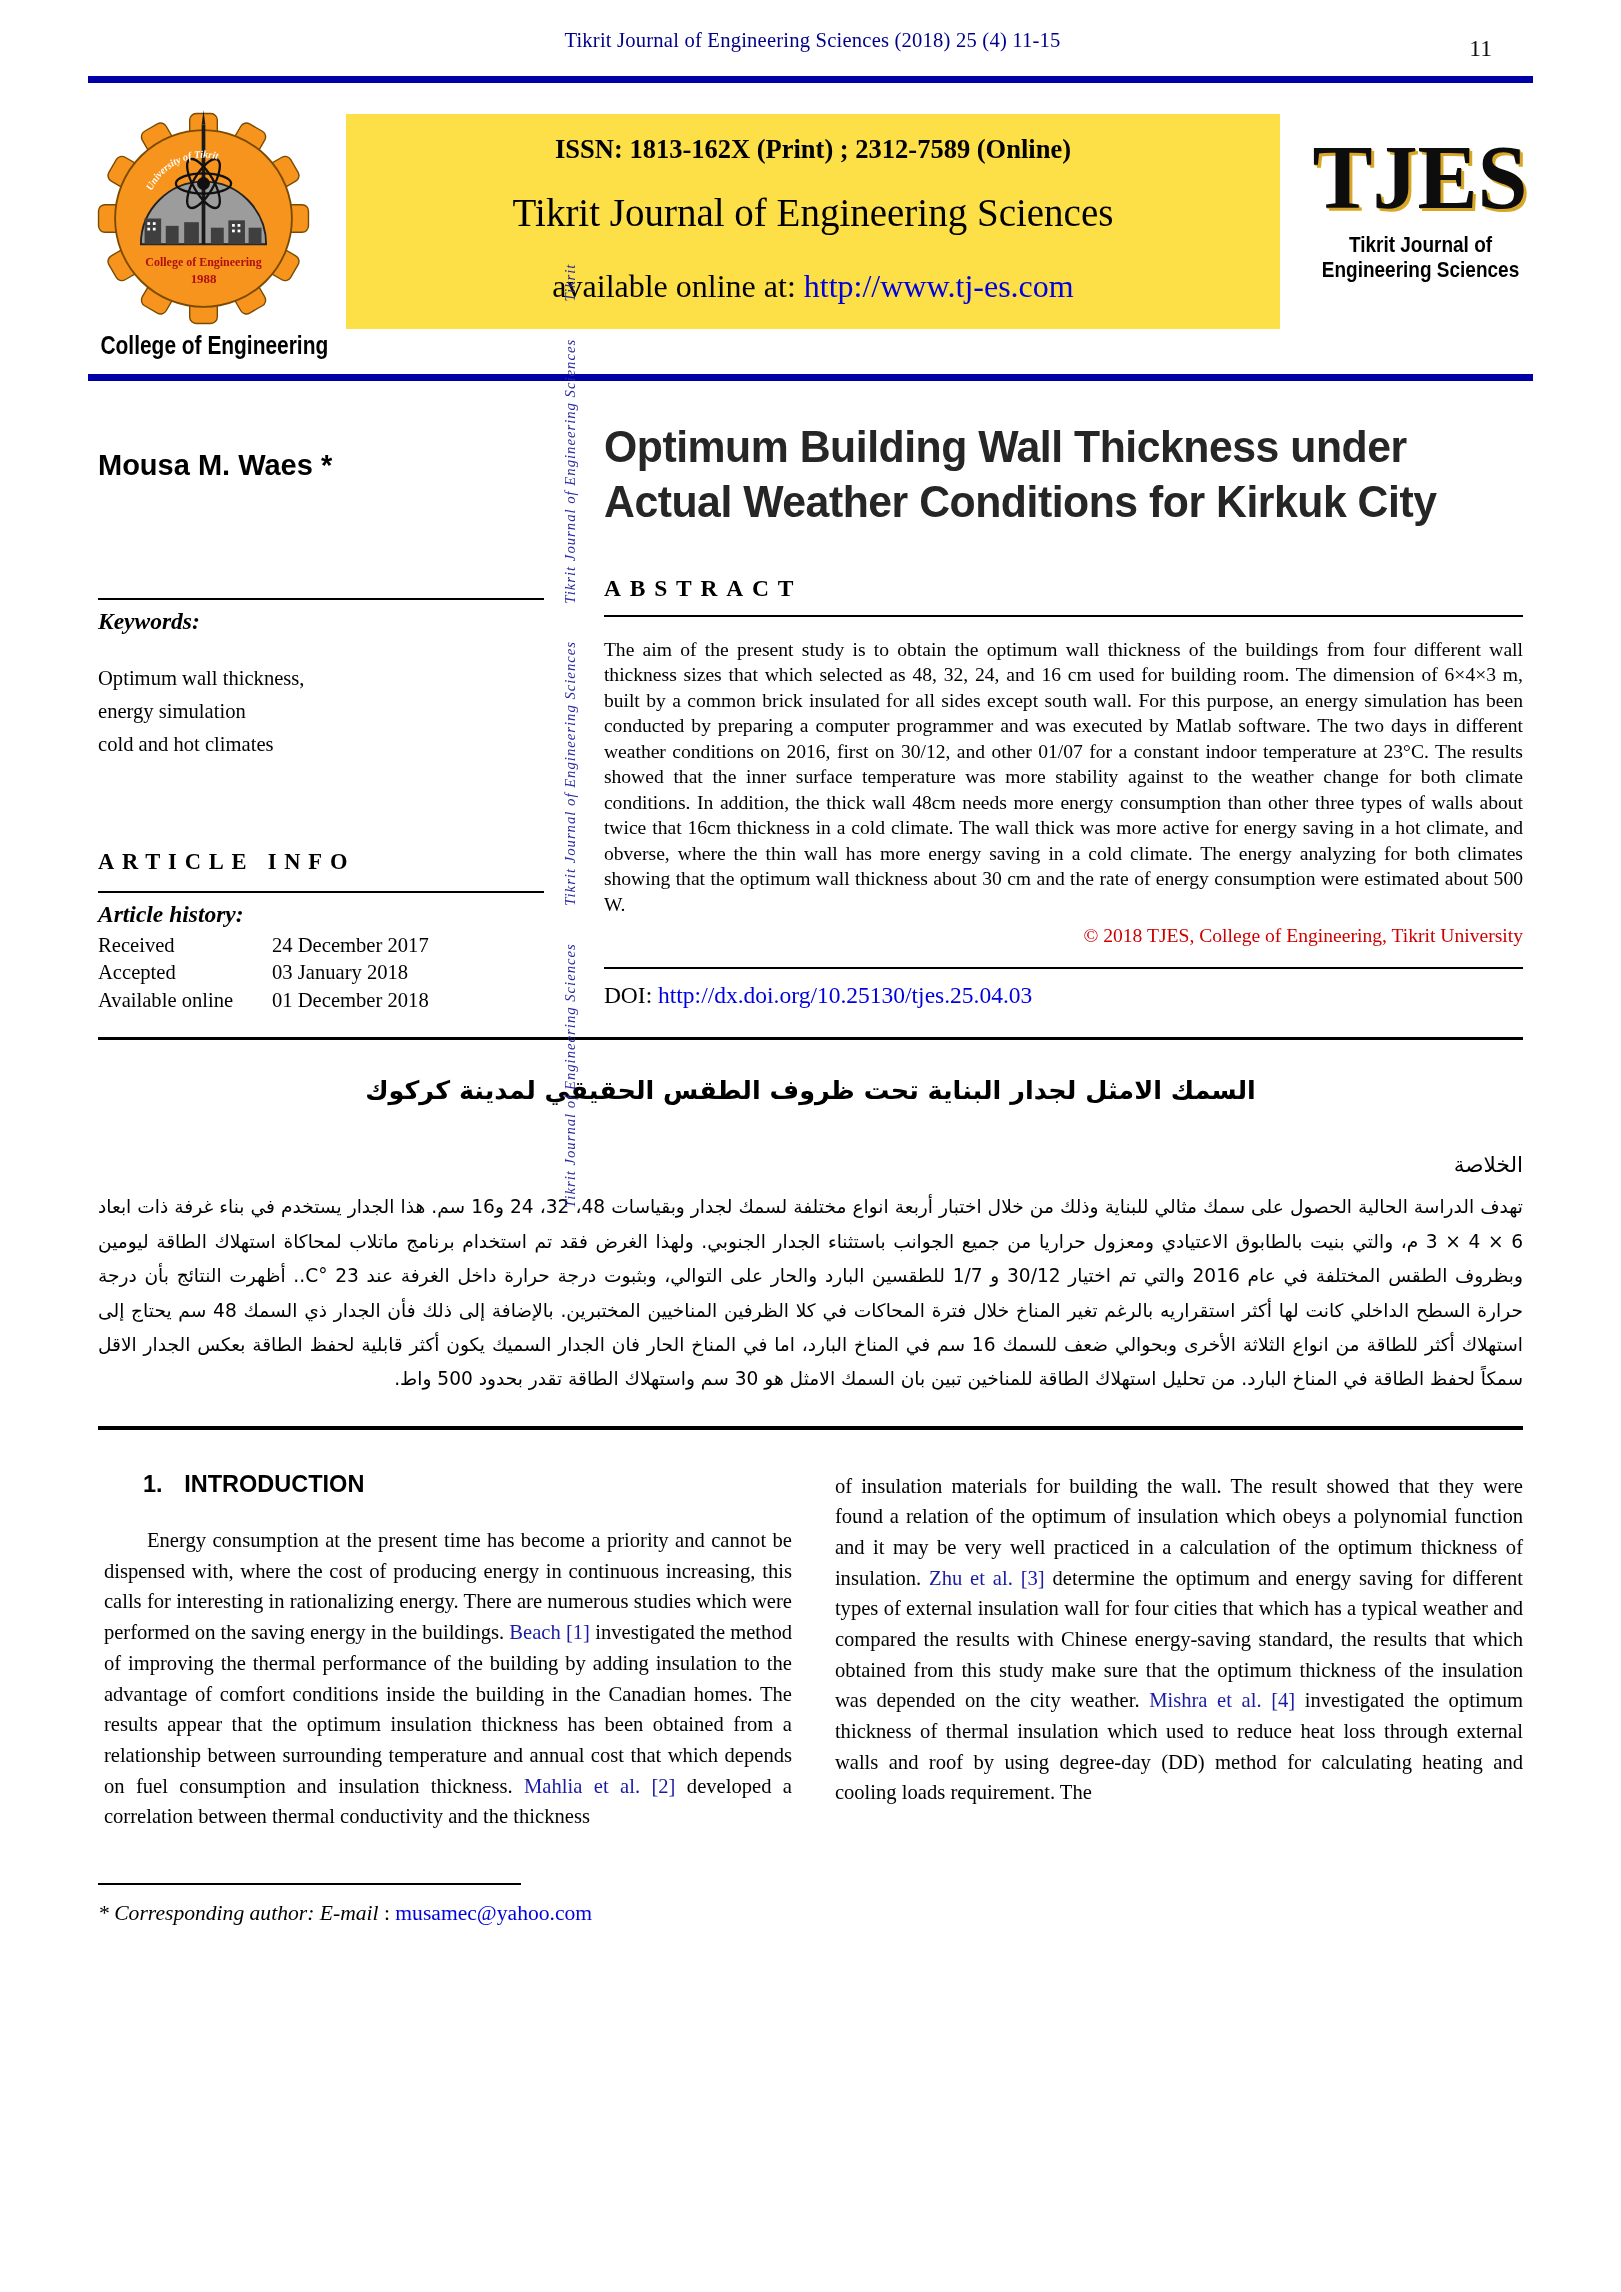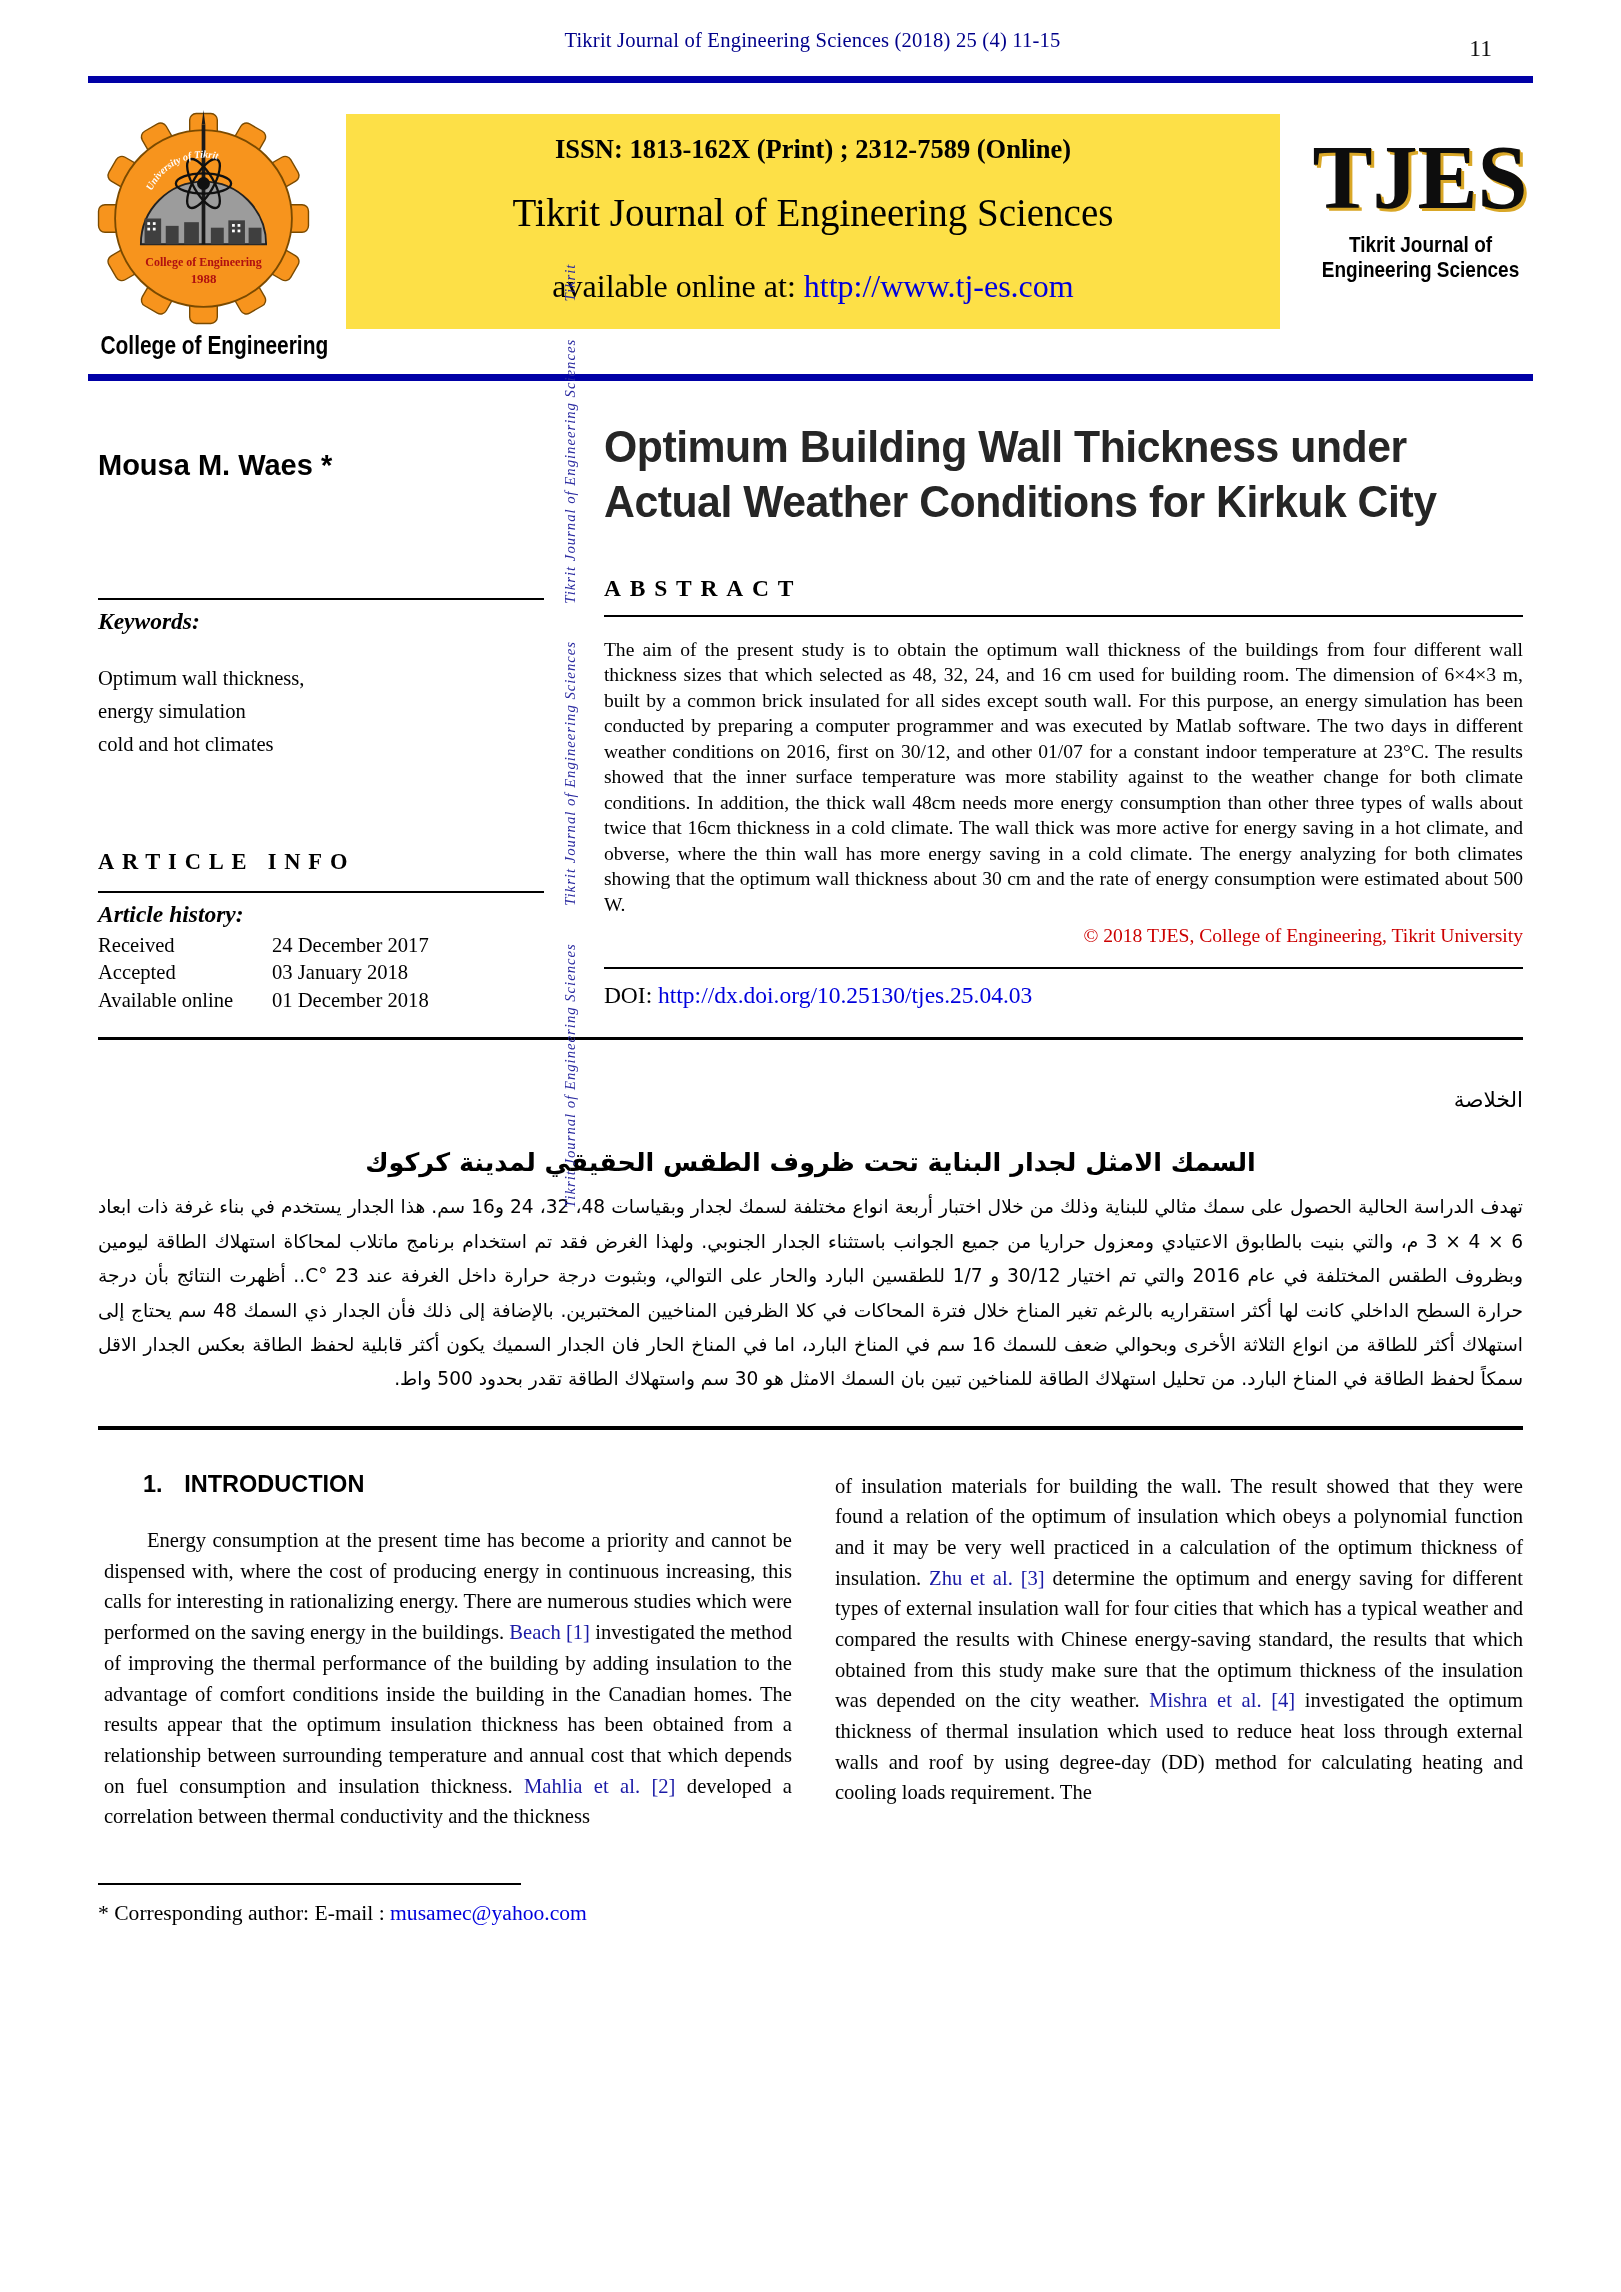--- a/index.html
+++ b/index.html
@@ -87,21 +87,21 @@
     font-family:"Liberation Sans", sans-serif;font-weight:bold;font-size:23.5px;
     margin:0 0 27.4px 45px;display:flex;gap:21.6px;
   }
   .body-par{font-size:20.6px;line-height:1.49;text-align:justify;margin:0 0 0 5.9px;}
   .indent{text-indent:43px;}
   .cite{color:#1a1aa6;}
   
   .footnote{margin-top:51px;width:627px;}
   .footnote-rule{width:423px;border-top:2.9px solid #000;}
   .footnote-line{margin-top:15.7px;font-size:21.6px;}
-  .footnote-line .fn-it{}
+  .footnote-line .fn-it{font-style:italic;}
 </style>
 </head>
 <body>
 
 <div class="page">
 
   <div class="top-header">
     <div class="journal-cite">Tikrit Journal of Engineering Sciences (2018) 25 (4)  11-15</div>
     <div class="page-number">11</div>
   </div>
@@ -224,22 +224,22 @@
       <div class="abstract-h">ABSTRACT</div>
       <div class="abstract-text">The aim of the present study is to obtain the optimum wall thickness of the buildings from four different wall thickness sizes that which selected as 48, 32, 24, and 16 cm used for building room. The dimension of 6×4×3 m, built by a common brick insulated for all sides except south wall. For this purpose, an energy simulation has been conducted by preparing a computer programmer and was executed by Matlab software. The two days in different weather conditions on 2016, first on 30/12, and other 01/07 for a constant indoor temperature at 23°C. The results showed that the inner surface temperature was more stability against to the weather change for both climate conditions. In addition, the thick wall 48cm needs more energy consumption than other three types of walls about twice that 16cm thickness in a cold climate. The wall thick was more active for energy saving in a hot climate, and obverse, where the thin wall has more energy saving in a cold climate. The energy analyzing for both climates showing that the optimum wall thickness about 30 cm and the rate of energy consumption were estimated about 500 W.</div>
       <div class="copyright">© 2018 TJES, College of Engineering, Tikrit University</div>
       <div class="doi-rule"></div>
       <div class="doi-line"><span>DOI: </span><a href="#" class="link-blue">http://dx.doi.org/10.25130/tjes.25.04.03</a></div>
     </div>
   </div>
 
   <div class="rule-thick"></div>
 
+  <div class="ar ar-title" dir="rtl">السمك الامثل لجدار البناية تحت ظروف الطقس الحقيقي لمدينة كركوك</div>
   <div class="ar ar-label" dir="rtl">الخلاصة</div>
-  <div class="ar ar-title" dir="rtl">السمك الامثل لجدار البناية تحت ظروف الطقس الحقيقي لمدينة كركوك</div>
   <div class="ar ar-abstract" dir="rtl">تهدف الدراسة الحالية الحصول على سمك مثالي للبناية وذلك من خلال اختبار أربعة انواع مختلفة لسمك لجدار وبقياسات 48، 32، 24 و16 سم. هذا الجدار يستخدم في بناء غرفة ذات ابعاد 6 × 4 × 3 م، والتي بنيت بالطابوق الاعتيادي ومعزول حراريا من جميع الجوانب باستثناء الجدار الجنوبي. ولهذا الغرض فقد تم استخدام برنامج ماتلاب لمحاكاة استهلاك الطاقة ليومين وبظروف الطقس المختلفة في عام 2016 والتي تم اختيار 30/12 و 1/7 للطقسين البارد والحار على التوالي، وبثبوت درجة حرارة داخل الغرفة عند 23 °C.. أظهرت النتائج بأن درجة حرارة السطح الداخلي كانت لها أكثر استقراريه بالرغم تغير المناخ خلال فترة المحاكات في كلا الظرفين المناخيين المختبرين. بالإضافة إلى ذلك فأن الجدار ذي السمك 48 سم يحتاج إلى استهلاك أكثر للطاقة من انواع الثلاثة الأخرى وبحوالي ضعف للسمك 16 سم في المناخ البارد، اما في المناخ الحار فان الجدار السميك يكون أكثر قابلية لحفظ الطاقة بعكس الجدار الاقل سمكاً لحفظ الطاقة في المناخ البارد. من تحليل استهلاك الطاقة للمناخين تبين بان السمك الامثل هو 30 سم واستهلاك الطاقة تقدر بحدود 500 واط.</div>
 
   <div class="rule-thick2"></div>
 
   <div class="intro-grid">
     <div>
       <div class="intro-h">
         <span>1.</span>
         <span>INTRODUCTION</span>
       </div>

